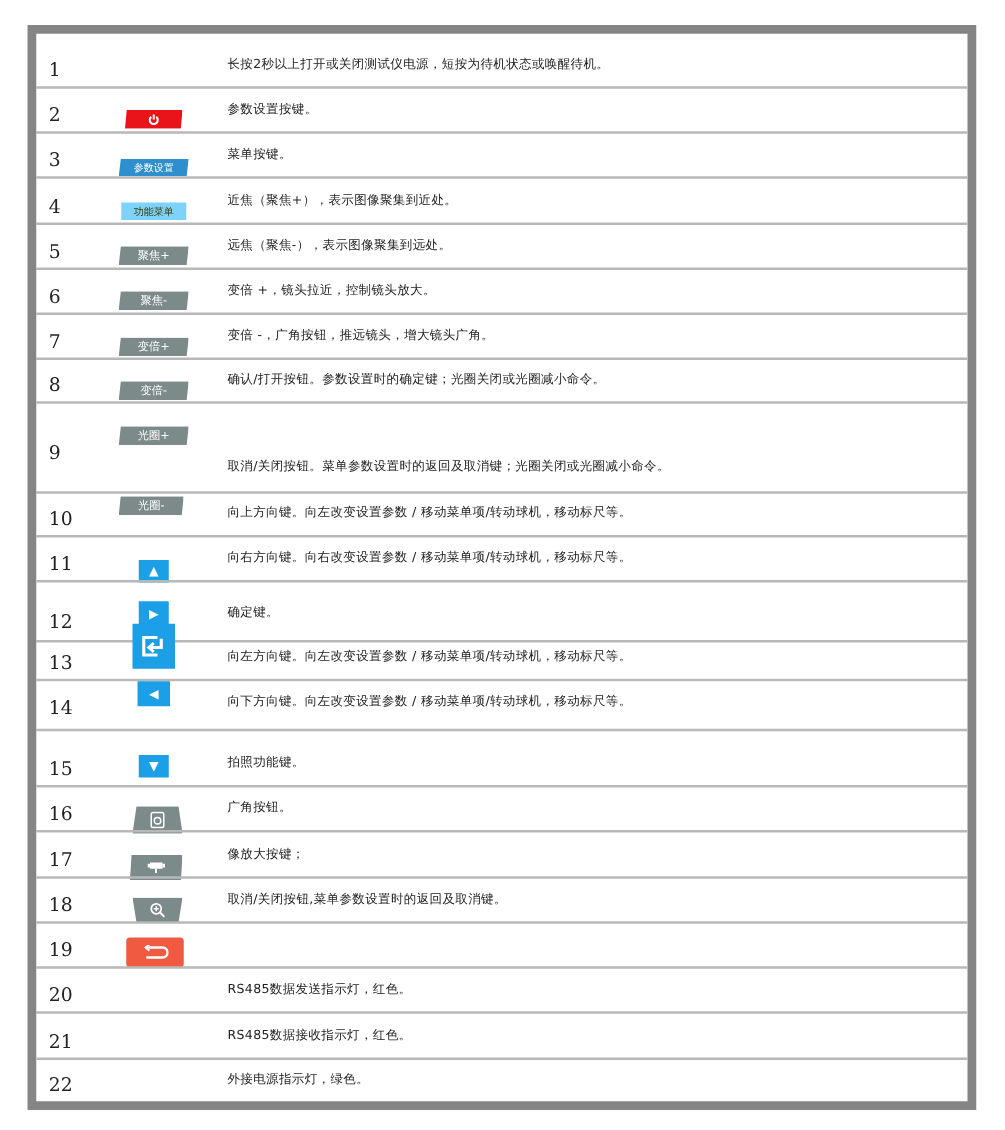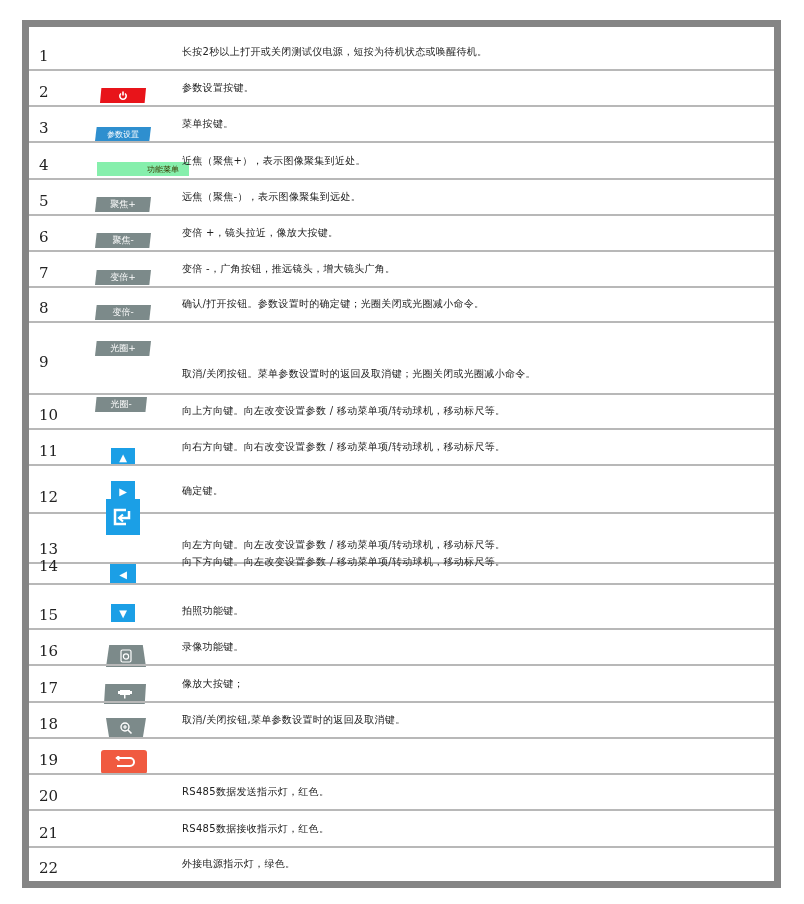--- a/index.html
+++ b/index.html
@@ -11,21 +11,21 @@
   .row:last-child { border-bottom: none; }
   .num { position: absolute; left: 10px; bottom: 4px; font-size: 15px; color: #222;
          font-family: "DejaVu Serif", "Liberation Serif", serif; }
   .desc { position: absolute; left: 153px; right: 10px; bottom: 4px; font-size: 10px; line-height: 26px;
           font-family: "DejaVu Sans", "Liberation Sans", sans-serif; color: #222; letter-spacing: 0.3px; }
   .icon { position: absolute; display: flex; align-items: center; justify-content: center;
           font-family: "DejaVu Sans", "Liberation Sans", sans-serif; color: #fff; font-size: 9px; margin-top: 44px; }
   .key-trap { clip-path: polygon(3% 0, 100% 0, 97% 100%, 0 100%); }
   .key-power { background: #e8141a; width: 46px; height: 15px; }
   .key-blue-label { background: #2e8fcf; width: 56px; height: 14px; font-size: 8px; }
-  .key-green { background: #86efac; color: #3a3a00; width: 52px; height: 14px; font-size: 8px; padding-left: 40px; }
+  .key-green { background: #7dd3fc; color: #3a3a00; width: 52px; height: 14px; font-size: 8px; }
   .key-gray { background: #7c8a8a; width: 56px; height: 15px; font-size: 9px; }
   .key-arrow { background: #1b9fe6; width: 24px; height: 18px; font-size: 10px; }
   .key-enter { background: #1b9fe6; width: 34px; height: 36px; }
   .key-func { background: #7c8a8a; width: 40px; height: 22px; }
   .key-back { background: #f05a40; width: 46px; height: 24px; border-radius: 3px; }
 </style>
 </head>
 <body>
 
 <div class="frame">
@@ -61,21 +61,21 @@
 
   <div class="row" style="top:153px;height:36px">
     <span class="num">5</span>
     <div class="icon key-gray key-trap" style="left:66px;top:9px">聚焦-</div>
     <span class="desc">远焦（聚焦-），表示图像聚集到远处。</span>
   </div>
 
   <div class="row" style="top:189px;height:36px">
     <span class="num">6</span>
     <div class="icon key-gray key-trap" style="left:66px;top:10px">变倍+</div>
-    <span class="desc">变倍 +，镜头拉近，像放大按键。</span>
+    <span class="desc">变倍 +，镜头拉近，控制镜头放大。</span>
   </div>
 
   <div class="row" style="top:225px;height:36px">
     <span class="num">7</span>
     <div class="icon key-gray key-trap" style="left:66px;top:9px">变倍-</div>
     <span class="desc">变倍 -，广角按钮，推远镜头，增大镜头广角。</span>
   </div>
 
   <div class="row" style="top:261px;height:35px">
     <span class="num">8</span>
@@ -106,21 +106,21 @@
     <div class="icon key-enter" style="left:77px;top:4px">
       <svg width="22" height="20" viewBox="0 0 22 20">
           <path d="M14 3 H3 V17 H14" fill="none" stroke="#fff" stroke-width="2.5"></path>
           <path d="M17 4 V11 H8" fill="none" stroke="#fff" stroke-width="2.5"></path>
           <path d="M11 7.5 L7 11 L11 14.5" fill="none" stroke="#fff" stroke-width="2.2"></path>
         </svg>
     </div>
     <span class="desc" style="bottom:8px">确定键。</span>
   </div>
 
-  <div class="row" style="top:485px;height:52px">
+  <div class="row" style="top:466px;height:52px">
     <span class="num">13</span>
     <div class="icon key-arrow" style="left:81px;top:8px;width:26px;height:20px">◀</div>
     <span class="desc">向左方向键。向左改变设置参数 / 移动菜单项/转动球机，移动标尺等。</span>
   </div>
 
   <div class="row" style="top:521px;height:37px">
     <span class="num" style="bottom:8px">14</span>
     <div class="icon key-arrow" style="left:82px;top:12px">▼</div>
     <span class="desc" style="bottom:8px">向下方向键。向左改变设置参数 / 移动菜单项/转动球机，移动标尺等。</span>
   </div>
@@ -139,21 +139,21 @@
   <div class="row" style="top:603px;height:36px">
     <span class="num">16</span>
     <div class="icon key-func key-trap" style="left:75px;top:10px;width:42px;height:20px">
       <svg width="14" height="10" viewBox="0 0 14 10">
           <rect x="2" y="1" width="10" height="5" fill="#fff"></rect>
           <rect x="0" y="2" width="2" height="3" fill="#fff"></rect>
           <rect x="12" y="2" width="2" height="3" fill="#fff"></rect>
           <rect x="6" y="6" width="1.5" height="3.5" fill="#fff"></rect>
         </svg>
     </div>
-    <span class="desc">录像功能键。</span>
+    <span class="desc">广角按钮。</span>
   </div>
 
   <div class="row" style="top:639px;height:37px">
     <span class="num">17</span>
     <div class="icon key-func" style="left:77px;top:8px;height:20px;clip-path:polygon(0 0,100% 0,92% 100%,8% 100%)">
       <svg width="14" height="14" viewBox="0 0 14 14">
           <circle cx="6" cy="6" r="4" fill="none" stroke="#fff" stroke-width="1.4"></circle>
           <line x1="9" y1="9" x2="12.5" y2="12.5" stroke="#fff" stroke-width="1.6"></line>
           <line x1="4" y1="6" x2="8" y2="6" stroke="#fff" stroke-width="1.2"></line>
           <line x1="6" y1="4" x2="6" y2="8" stroke="#fff" stroke-width="1.2"></line>

